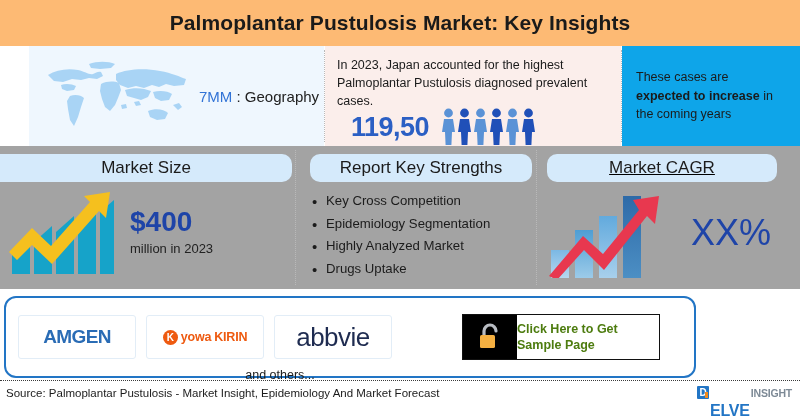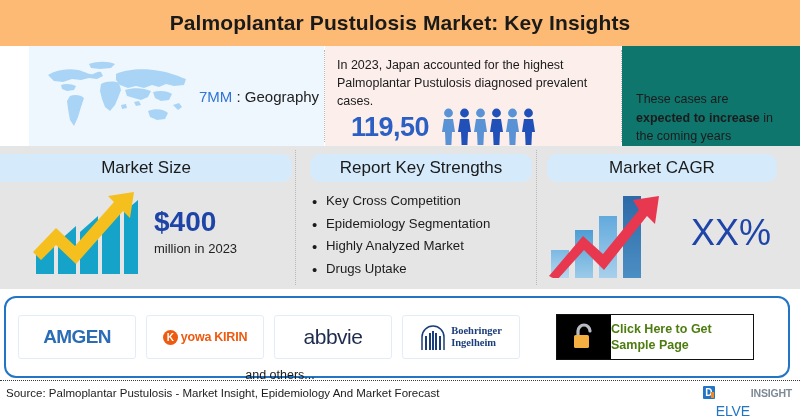--- a/index.html
+++ b/index.html
@@ -47,45 +47,45 @@
   .japan-text{font-size:12.5px;color:#1b1b1b;line-height:1.45;}
   .japan-row{display:flex;align-items:center;margin-top:-2px;}
   .japan-num{
     font-size:27px;font-weight:bold;color:#2b5fc4;
     letter-spacing:-0.5px;margin-left:14px;
   }
   .people{display:flex;align-items:flex-end;margin-left:12px;gap:1px;}
   .people svg{display:block;}
 
   .future-panel{
-    flex:1;background:#0f766e;
-    display:flex;align-items:flex-end;
+    flex:1;background:#0ea5e9;
+    display:flex;align-items:center;
     padding:0 14px;box-sizing:border-box;
   }
   .future-text{font-size:12.5px;color:#1b1b1b;line-height:1.5;}
   .future-text b{font-weight:bold;}
 
   
-  .mid-strip{display:flex;height:143px;background:#e5e5e5;}
+  .mid-strip{display:flex;height:143px;background:#a3a3a3;}
   .mid-col{position:relative;box-sizing:border-box;}
   .col-a{width:295px;}
   .col-b{width:240px;}
   .col-c{flex:1;}
 
   .band{
     background:#d5eafb;border-radius:0 10px 10px 0;
     height:28px;display:flex;align-items:center;justify-content:center;
     margin-top:8px;
   }
   .col-a .band{width:292px;}
   .col-b .band{width:222px;margin-left:14px;border-radius:10px;}
-  .col-c .band{width:230px;margin-left:10px;border-radius:10px;}
+  .col-c .band{width:230px;margin-left:10px;border-radius:10px;text-decoration:underline;}
   .band-title{font-size:17px;color:#1b1b1b;}
 
-  .ms-body{display:flex;align-items:center;margin-top:8px;padding-left:30px;}
+  .ms-body{display:flex;align-items:center;margin-top:8px;padding-left:6px;}
   .ms-icon{width:112px;height:84px;flex:none;}
   .ms-icon svg{display:block;}
   .ms-text{margin-left:12px;}
   .ms-value{font-size:28px;font-weight:bold;color:#1e44a8;line-height:1;}
   .ms-sub{font-size:13px;color:#222;margin-top:5px;}
 
   .bullets{margin:8px 0 0 0;padding:0 0 0 30px;list-style:none;}
   .bullets li{
     font-size:13.2px;color:#1b1b1b;line-height:1.72;
     position:relative;
@@ -95,39 +95,39 @@
     font-size:15px;color:#1b1b1b;
   }
 
   .cagr-body{display:flex;align-items:center;margin-top:6px;padding-left:10px;}
   .cagr-icon{width:118px;height:90px;flex:none;}
   .cagr-icon svg{display:block;}
   .cagr-value{font-size:36px;font-weight:normal;color:#1e44a8;margin-left:26px;}
 
   
   .partners{
-    position:absolute;left:4px;top:296px;width:786px;height:82px;
+    position:absolute;left:4px;top:296px;width:692px;height:82px;
     border:2.5px solid #2275c5;border-radius:12px;
     box-sizing:border-box;background:#fff;
     display:flex;align-items:center;
   }
   .logos{display:flex;align-items:center;gap:10px;padding-left:12px;}
   .logo-box{
     width:118px;height:44px;border:1px solid #e2edf7;border-radius:3px;
     display:flex;align-items:center;justify-content:center;background:#fff;
     box-sizing:border-box;
   }
   .logo-amgen{font-size:19px;font-weight:bold;color:#2a6cb5;letter-spacing:-.6px;font-family:"Liberation Sans",sans-serif;}
   .logo-kyowa{display:flex;align-items:center;gap:3px;}
   .kk-mark{
     width:15px;height:15px;border-radius:50%;background:#ee5a10;
     color:#fff;font-size:10px;font-weight:bold;line-height:15px;text-align:center;
   }
   .kk-text{font-size:12.5px;font-weight:bold;color:#ee5a10;letter-spacing:-.2px;text-align:right;}
-  .logo-abbvie{font-size:21px;color:#1e2b50;letter-spacing:-.5px;}
+  .logo-abbvie{font-size:26px;color:#1e2b50;letter-spacing:-.5px;}
   .logo-bi{display:flex;align-items:center;gap:5px;}
   .bi-text{font-size:10.5px;color:#1b3d7a;line-height:1.15;font-family:"Liberation Serif",serif;font-weight:bold;text-align:left;}
 
   .cta{
     margin-left:auto;margin-right:34px;
     display:flex;align-items:stretch;
     border:1.5px solid #111;height:44px;width:196px;background:#fff;
   }
   .cta-lock{
     width:54px;background:#000;display:flex;align-items:center;justify-content:center;
@@ -151,21 +151,21 @@
   .source{font-size:11.5px;color:#1b1b1b;padding-left:6px;}
   .brand{margin-left:auto;margin-right:8px;display:flex;align-items:center;gap:1px;}
   .brand-d{
     width:12px;height:13px;background:#2275c5;color:#fff;
     font-size:10px;font-weight:bold;line-height:13px;text-align:center;
     border-radius:1px;position:relative;
   }
   .brand-d::after{
     content:"";position:absolute;right:1px;bottom:1px;width:3px;height:6px;background:#f08a1e;
   }
-  .brand-delve{font-size:14px;font-weight:normal;color:#2275c5;letter-spacing:-.2px;margin-top:37px;}
+  .brand-delve{font-size:16px;font-weight:bold;color:#2275c5;letter-spacing:-.2px;margin-top:37px;}
   .brand-insight{font-size:10.5px;font-weight:bold;color:#7d8a96;letter-spacing:-.2px;}
 </style>
 </head>
 <body>
 
 <div class="page">
 
   <div class="header">
     <div class="header-title">Palmoplantar Pustulosis Market: Key Insights</div>
   </div>
@@ -343,40 +343,20 @@
           <span class="kk-mark">K</span>
           <span class="kk-text">yowa</span>
           <span class="kk-text kr">KIRIN</span>
         </span>
       </div>
 
       <div class="logo-box">
         <span class="logo-abbvie">abbvie</span>
       </div>
 
-      <div class="logo-box">
-        <span class="logo-bi">
-          <svg width="26" height="30" viewBox="0 0 26 30" xmlns="http://www.w3.org/2000/svg">
-            <g stroke="#1b3d7a" stroke-width="1.5" fill="none">
-              <path d="M2 28 V15 A11 11 0 0 1 24 15 V28"></path>
-            </g>
-            <g fill="#1b3d7a">
-              <rect x="5" y="14" width="2" height="14"></rect>
-              <rect x="9" y="11" width="2" height="17"></rect>
-              <rect x="12" y="9" width="2" height="19"></rect>
-              <rect x="15" y="11" width="2" height="17"></rect>
-              <rect x="19" y="14" width="2" height="14"></rect>
-            </g>
-          </svg>
-          <span class="bi-text">
-            <span>Boehringer</span><br>
-            <span>Ingelheim</span>
-          </span>
-        </span>
-      </div>
     </div>
 
     <div class="cta">
       <div class="cta-lock">
         <svg width="26" height="30" viewBox="0 0 26 30" xmlns="http://www.w3.org/2000/svg">
           <path d="M7 14 V9 A6 6 0 0 1 19 9" fill="none" stroke="#b8bcc2" stroke-width="3.2" stroke-linecap="round"></path>
           <rect x="3" y="13" width="15" height="13" rx="1.6" fill="#f5b041"></rect>
         </svg>
       </div>
       <div class="cta-label">

